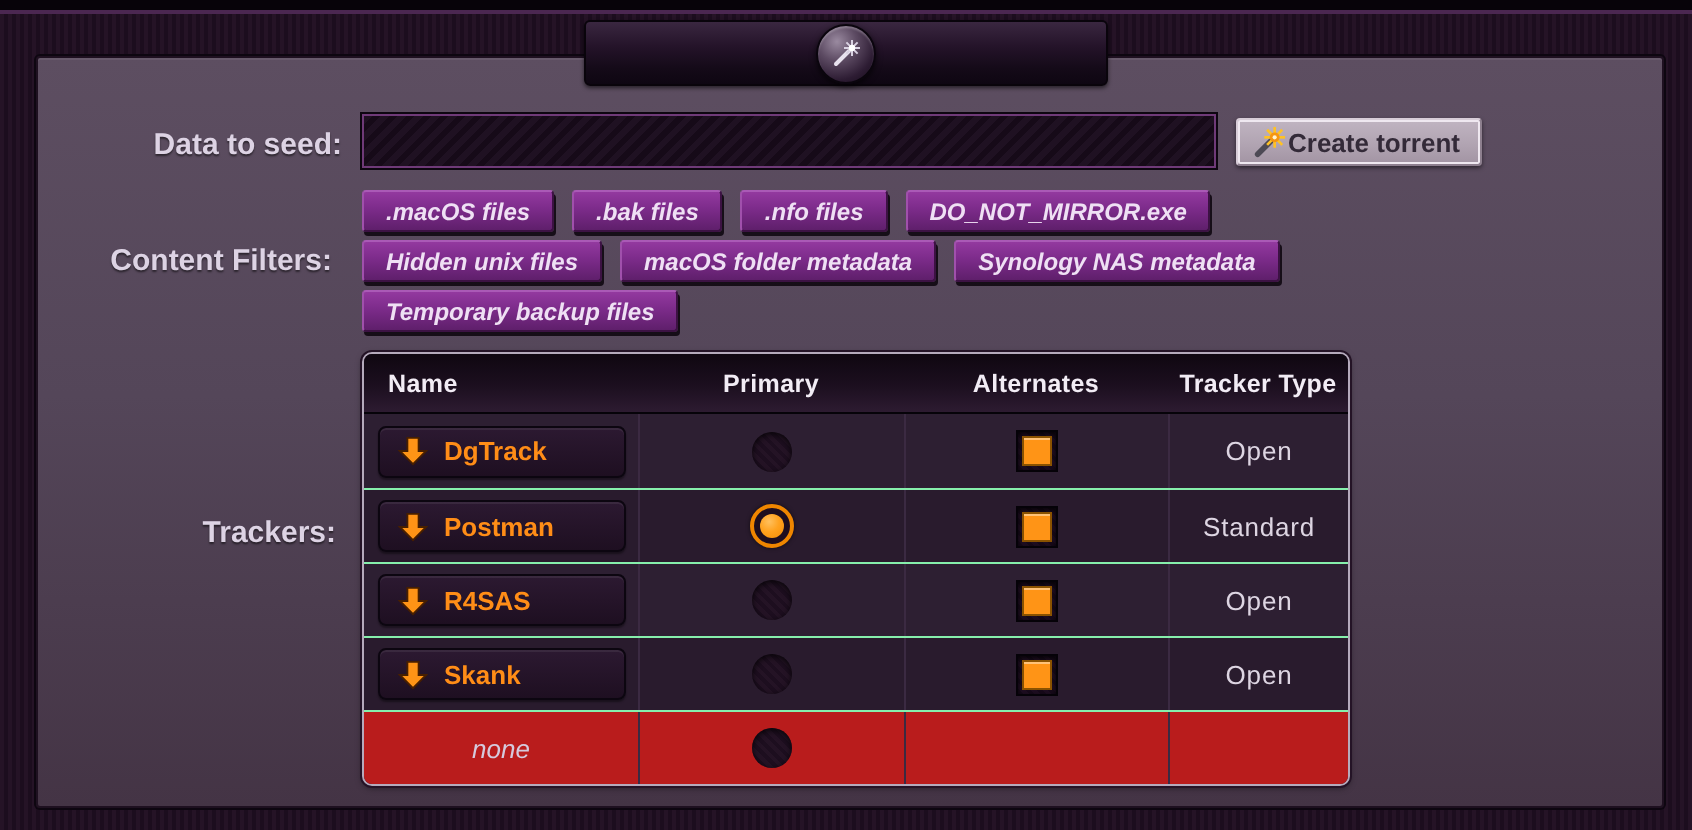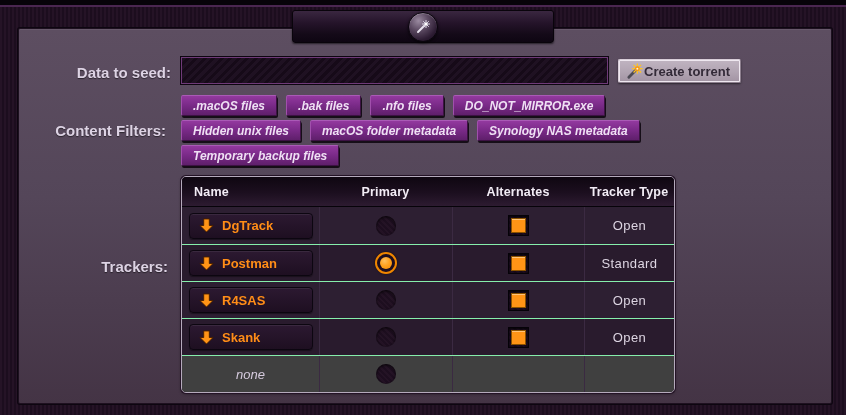--- a/index.html
+++ b/index.html
@@ -110,21 +110,21 @@
     letter-spacing:.2px;
   }
   .th.c0{justify-content:flex-start;padding-left:12px;}
   .tr{
     display:grid;grid-template-columns:137px 133px 132px 1fr;height:37px;
     border-top:1px solid #86efac;
   }
   .tr:first-child{border-top:none;}
   .tr.odd{background:#2d1f32;}
   .tr.even{background:#291b2d;}
-  .tr.none-row{background:#404040;}
+  .tr.none-row{background:#b91c1c;}
   .td{display:flex;align-items:center;justify-content:center;border-left:1px solid #3b2a42;}
   .td.c0{justify-content:flex-start;padding-left:7px;border-left:none;}
   .tr.none-row .td.c0{justify-content:center;padding-left:0;}
 
   .tracker-btn{
     width:124px;height:26px;display:flex;align-items:center;gap:8px;padding:0 9px;
     background:linear-gradient(180deg,#2c1931 0%,#1e0f21 100%);
     border:1px solid #0c0610;
     border-radius:4px;
     box-shadow:inset 0 1px 0 rgba(255,255,255,.07), 0 1px 1px rgba(0,0,0,.4);

